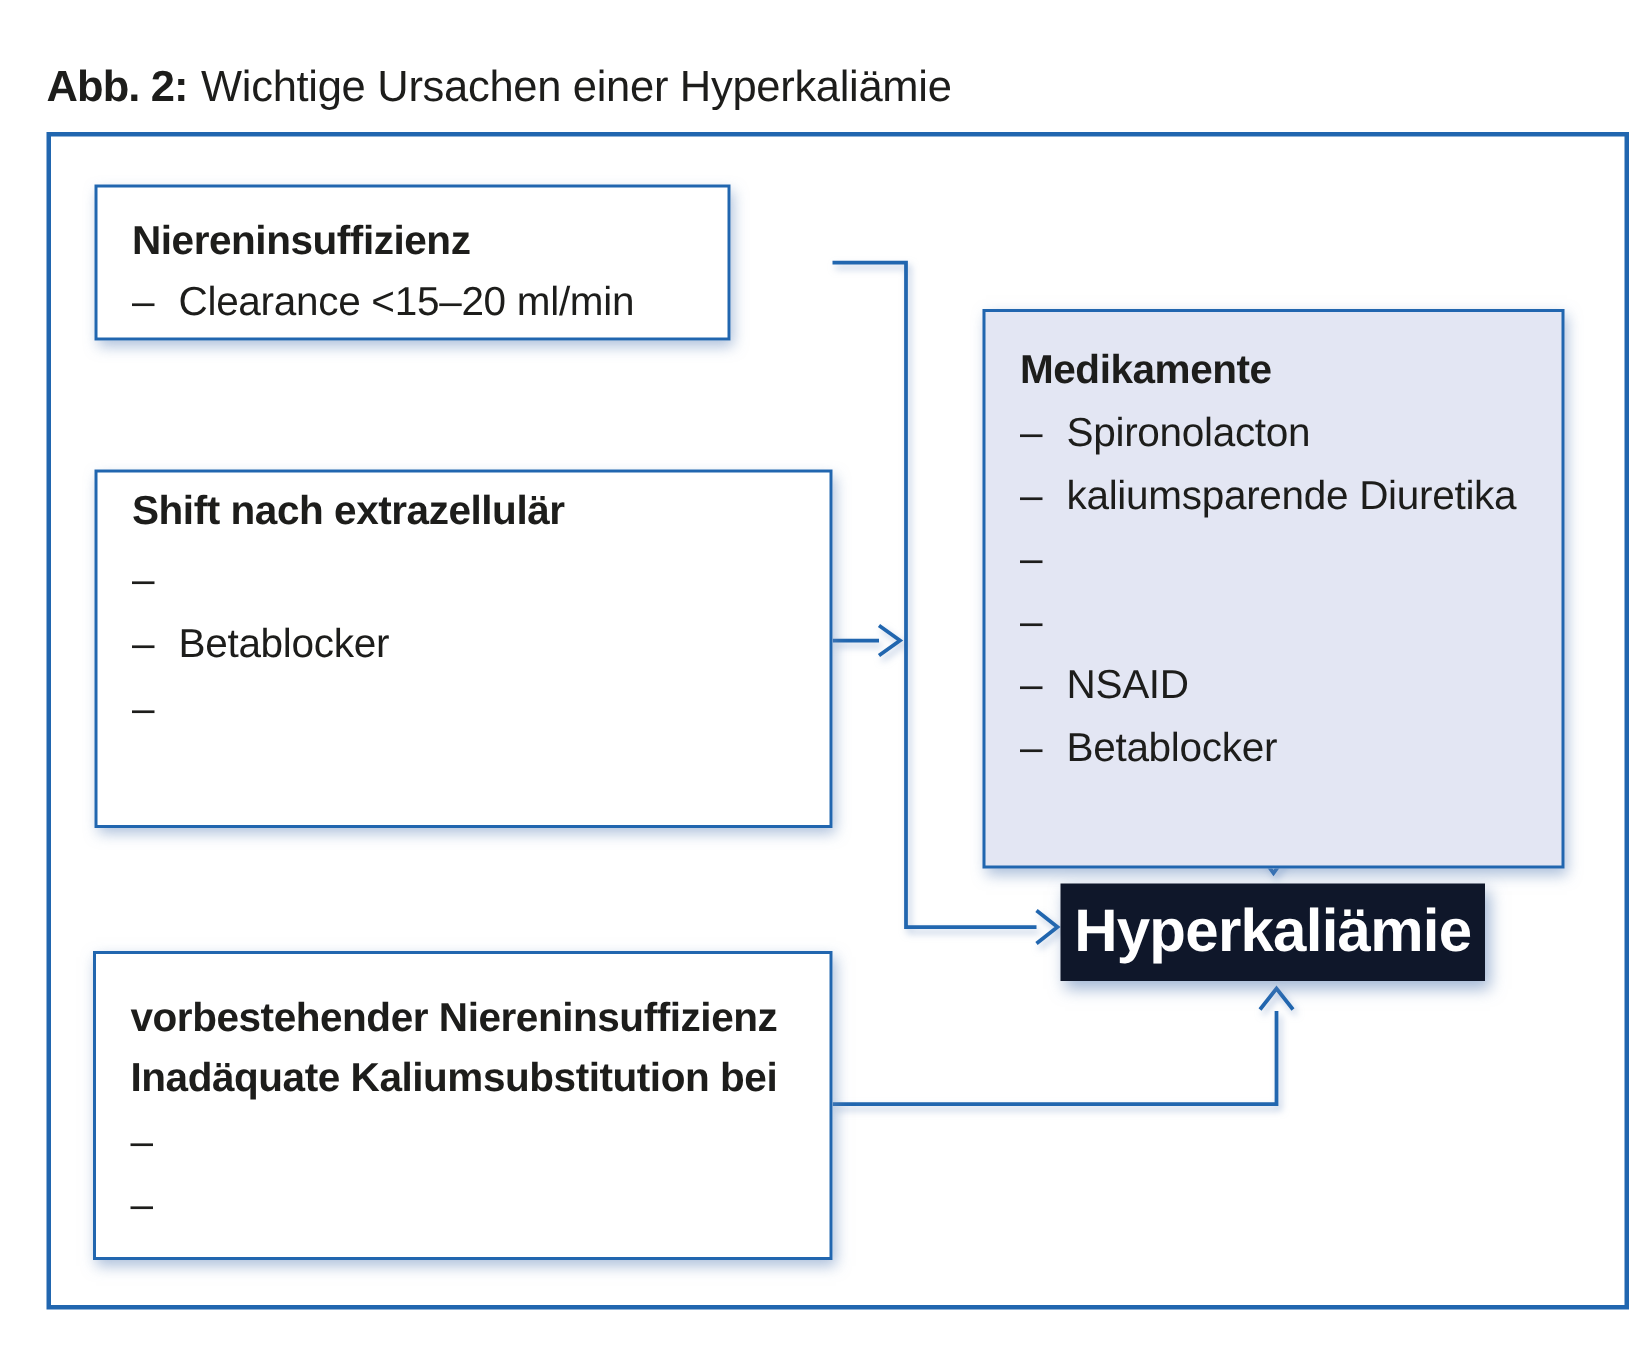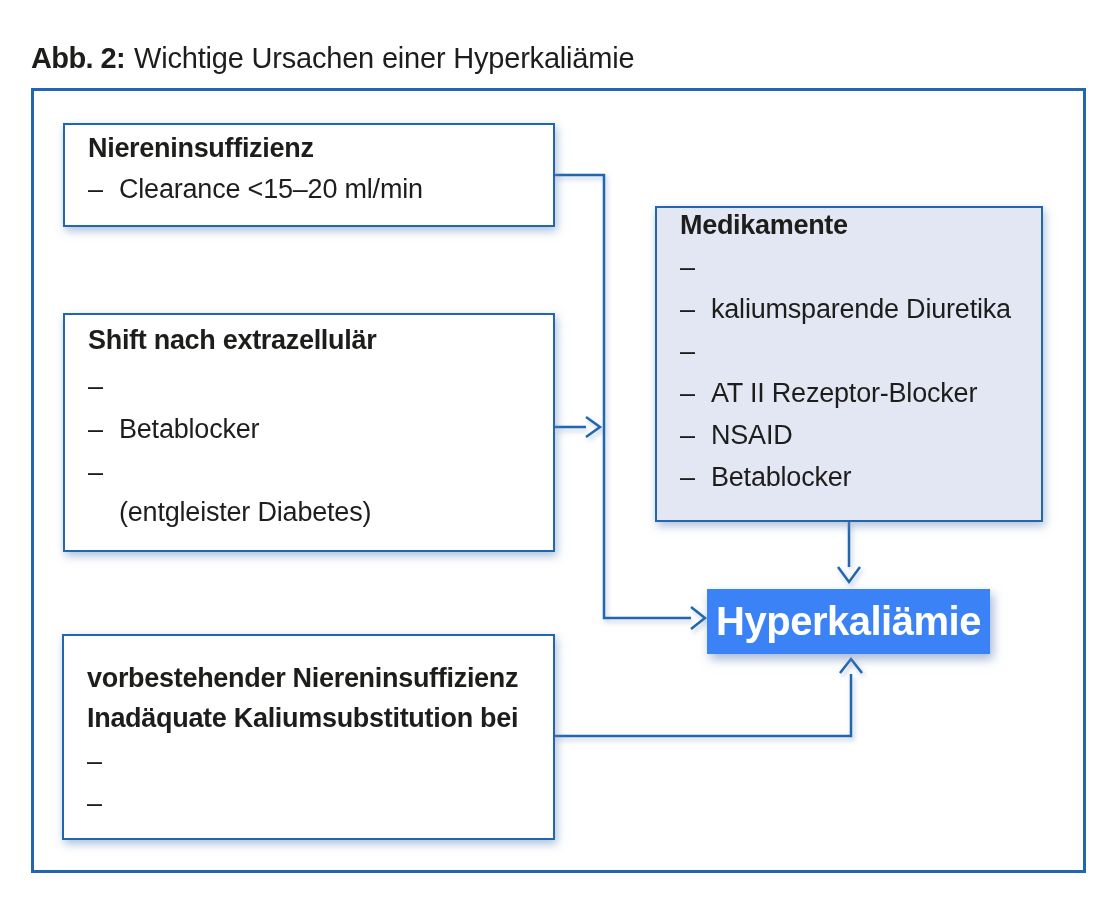--- a/index.html
+++ b/index.html
@@ -22,32 +22,32 @@
   
   .box{position:absolute;box-sizing:border-box;border:2px solid #2166af;
     background:#ffffff;box-shadow:2px 4px 9px rgba(105,140,190,.55);
     padding:0 10px 0 23px;}
   .box.tint{background:#e3e6f3;}
   .box-title{font-size:27px;font-weight:700;line-height:34px;letter-spacing:-0.3px;}
   .li{display:flex;line-height:42px;font-size:27px;letter-spacing:-0.2px;}
   .li .dash{flex:0 0 31px;}
   .li.cont{line-height:36px;}
   
-  .b-renal{left:63px;top:123px;width:492px;height:104px;padding-top:6px;}
+  .b-renal{left:63px;top:123px;width:424px;height:104px;padding-top:18px;}
   .b-renal .box-title{margin-bottom:3px;}
   .b-shift{left:63px;top:313px;width:492px;height:239px;padding-top:8px;}
   .b-shift .box-title{margin-bottom:8px;}
   .li.row43{line-height:43px;}
-  .b-drugs{left:655px;top:206px;width:388px;height:316px;}
+  .b-drugs{left:655px;top:206px;width:388px;height:373px;padding-top:21px;}
   .b-drugs .box-title{margin-bottom:4px;}
   .b-subst{left:62px;top:634px;width:493px;height:206px;padding-top:22px;}
   .b-subst .box-title{line-height:40px;margin-bottom:2px;}
   
   .outcome{position:absolute;left:707px;top:589px;width:283px;height:65px;
-    background:#3b82f6;box-shadow:3px 5px 10px rgba(100,135,185,.6);
+    background:#0f172a;box-shadow:3px 5px 10px rgba(100,135,185,.6);
     color:#ffffff;font-size:40px;font-weight:700;letter-spacing:-0.5px;
     line-height:65px;text-align:center;}
 </style>
 </head>
 <body>
 
 <div class="stage">
 
   <div class="caption">
     <span class="lbl">Abb. 2:</span><span>Wichtige Ursachen einer Hyperkaliämie</span>
@@ -85,39 +85,38 @@
     </div>
     <div class="li row43">
       <span class="dash">–</span>
       <span>Betablocker</span>
     </div>
     <div class="li row43">
       <span class="dash">–</span>
     </div>
     <div class="li cont">
       <span class="dash"></span>
-      <span>(entgleister Diabetes)</span>
     </div>
   </div>
 
   <div class="box tint b-drugs">
     <div class="box-title">Medikamente</div>
     <div class="li">
       <span class="dash">–</span>
+      <span>Spironolacton</span>
     </div>
     <div class="li">
       <span class="dash">–</span>
       <span>kaliumsparende Diuretika</span>
     </div>
     <div class="li">
       <span class="dash">–</span>
     </div>
     <div class="li">
       <span class="dash">–</span>
-      <span>AT II Rezeptor-Blocker</span>
     </div>
     <div class="li">
       <span class="dash">–</span>
       <span>NSAID</span>
     </div>
     <div class="li">
       <span class="dash">–</span>
       <span>Betablocker</span>
     </div>
   </div>

